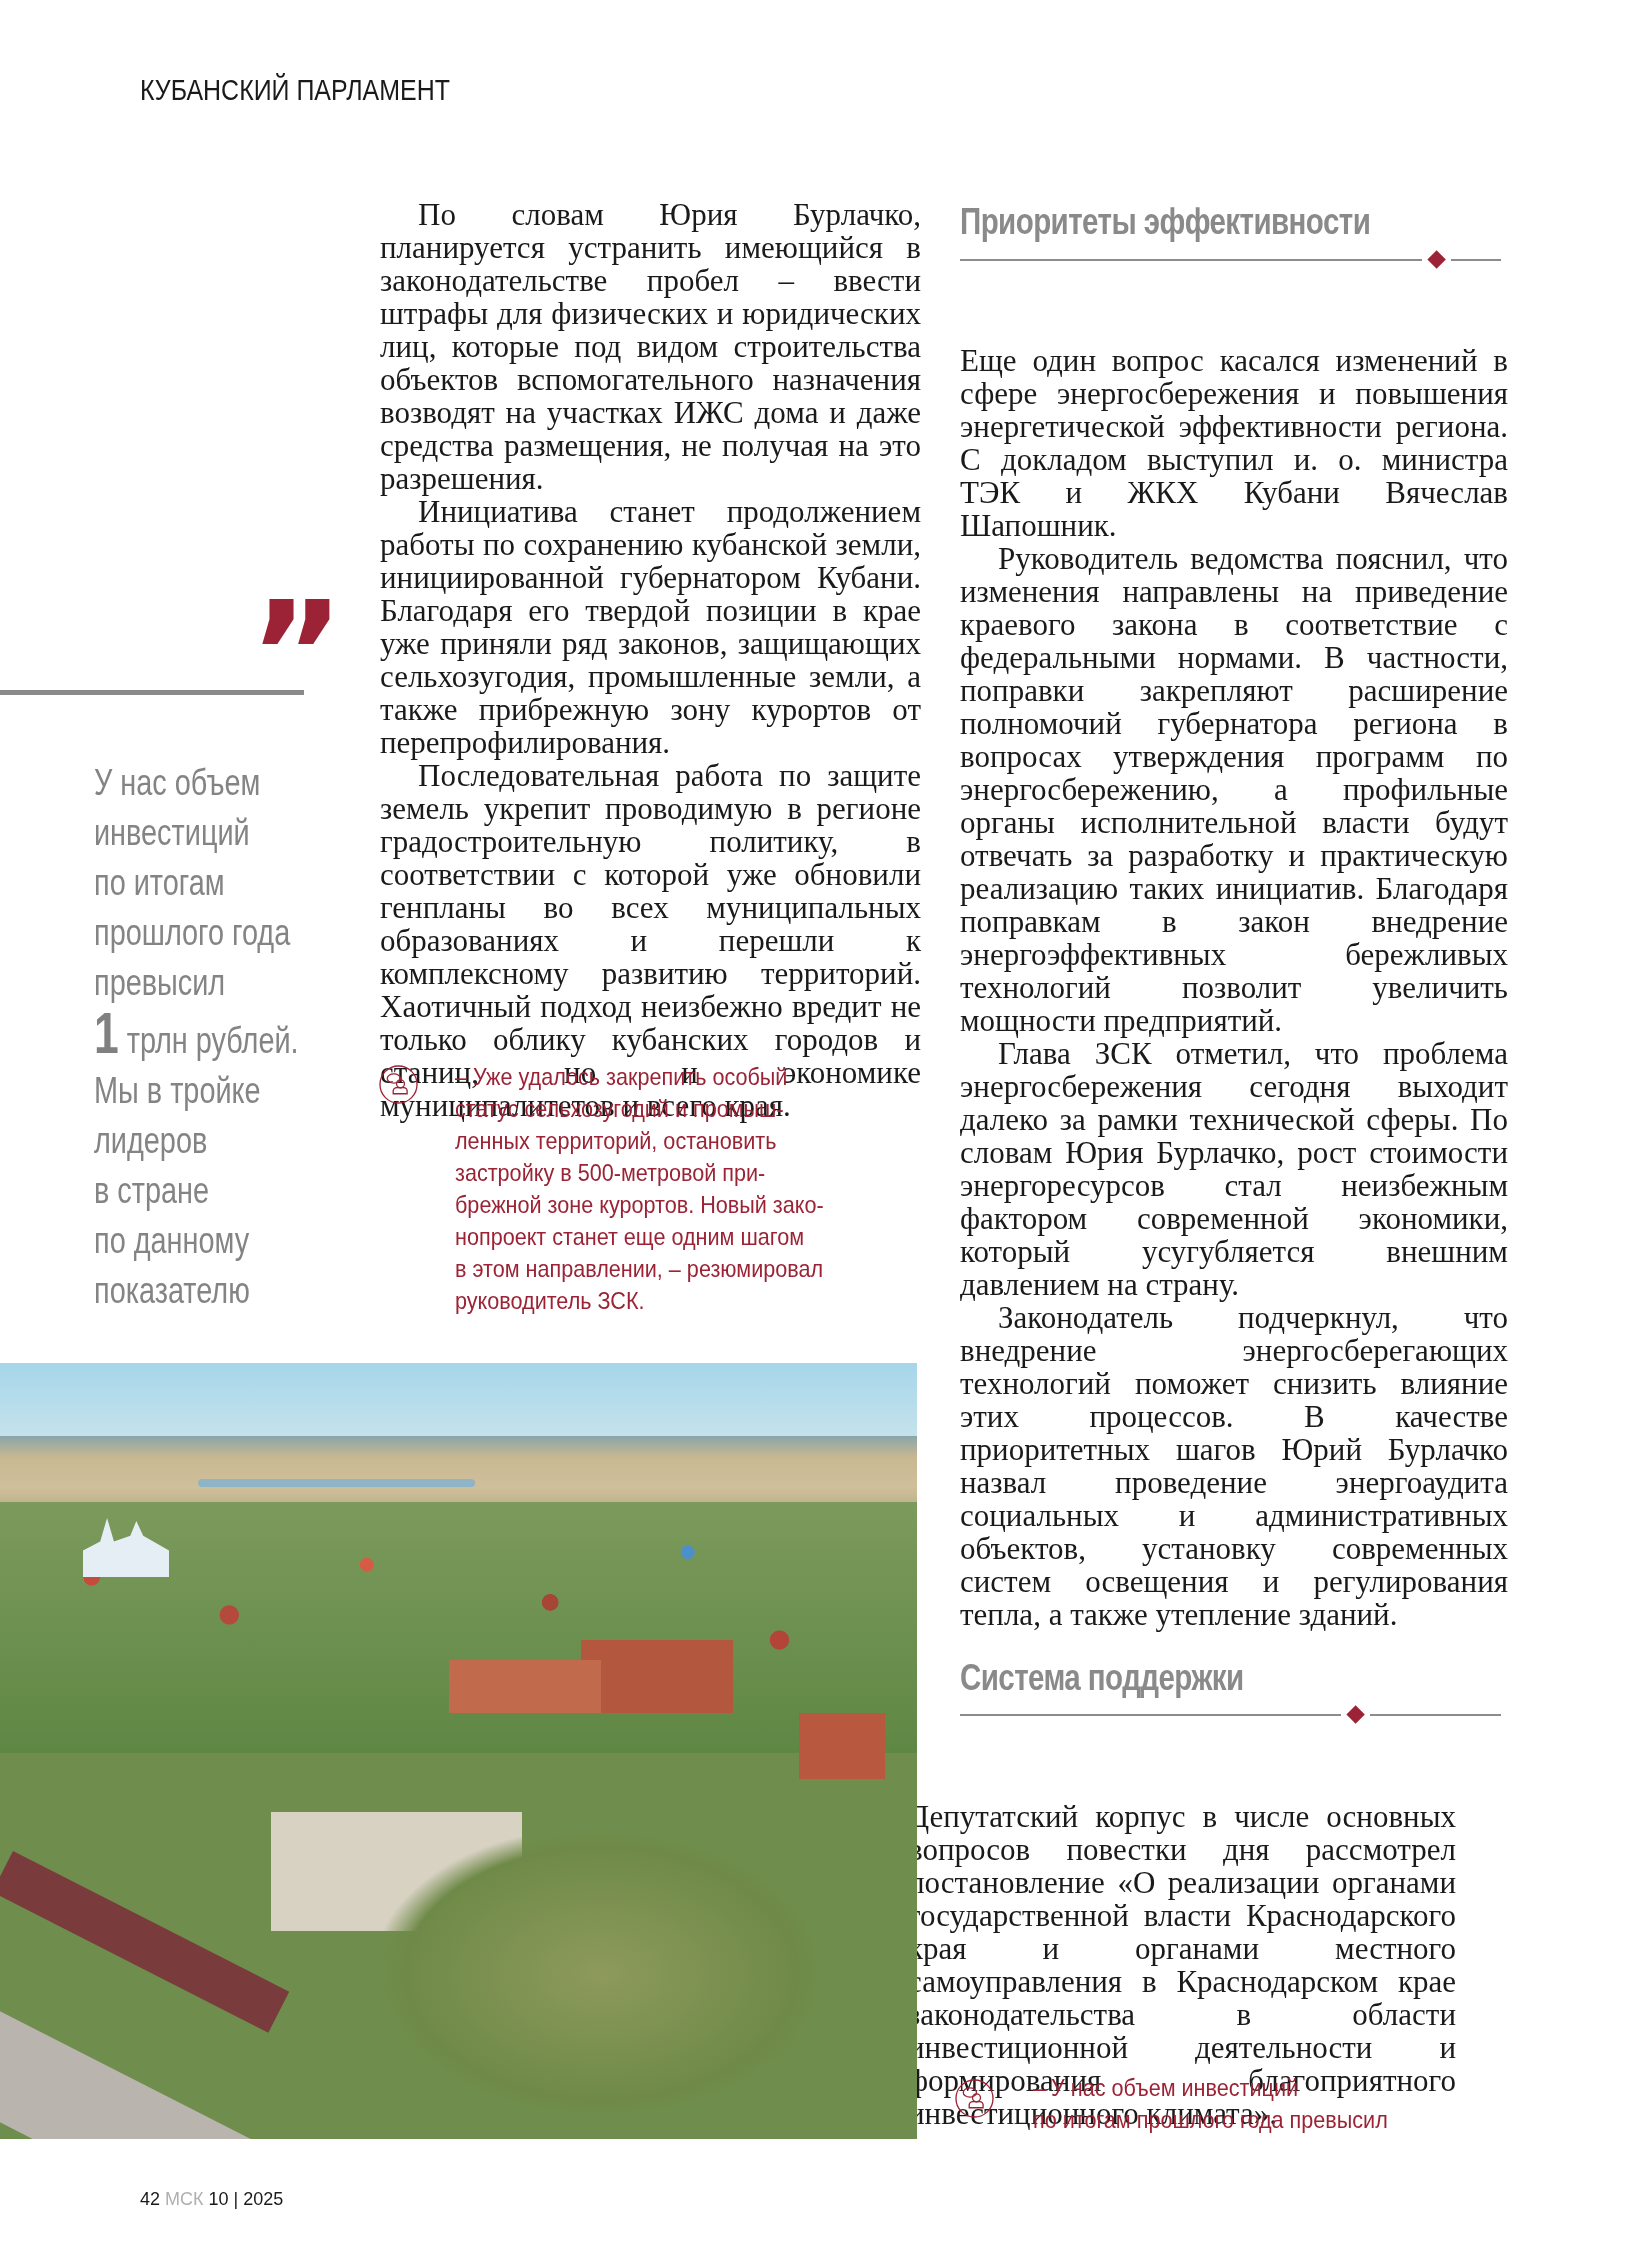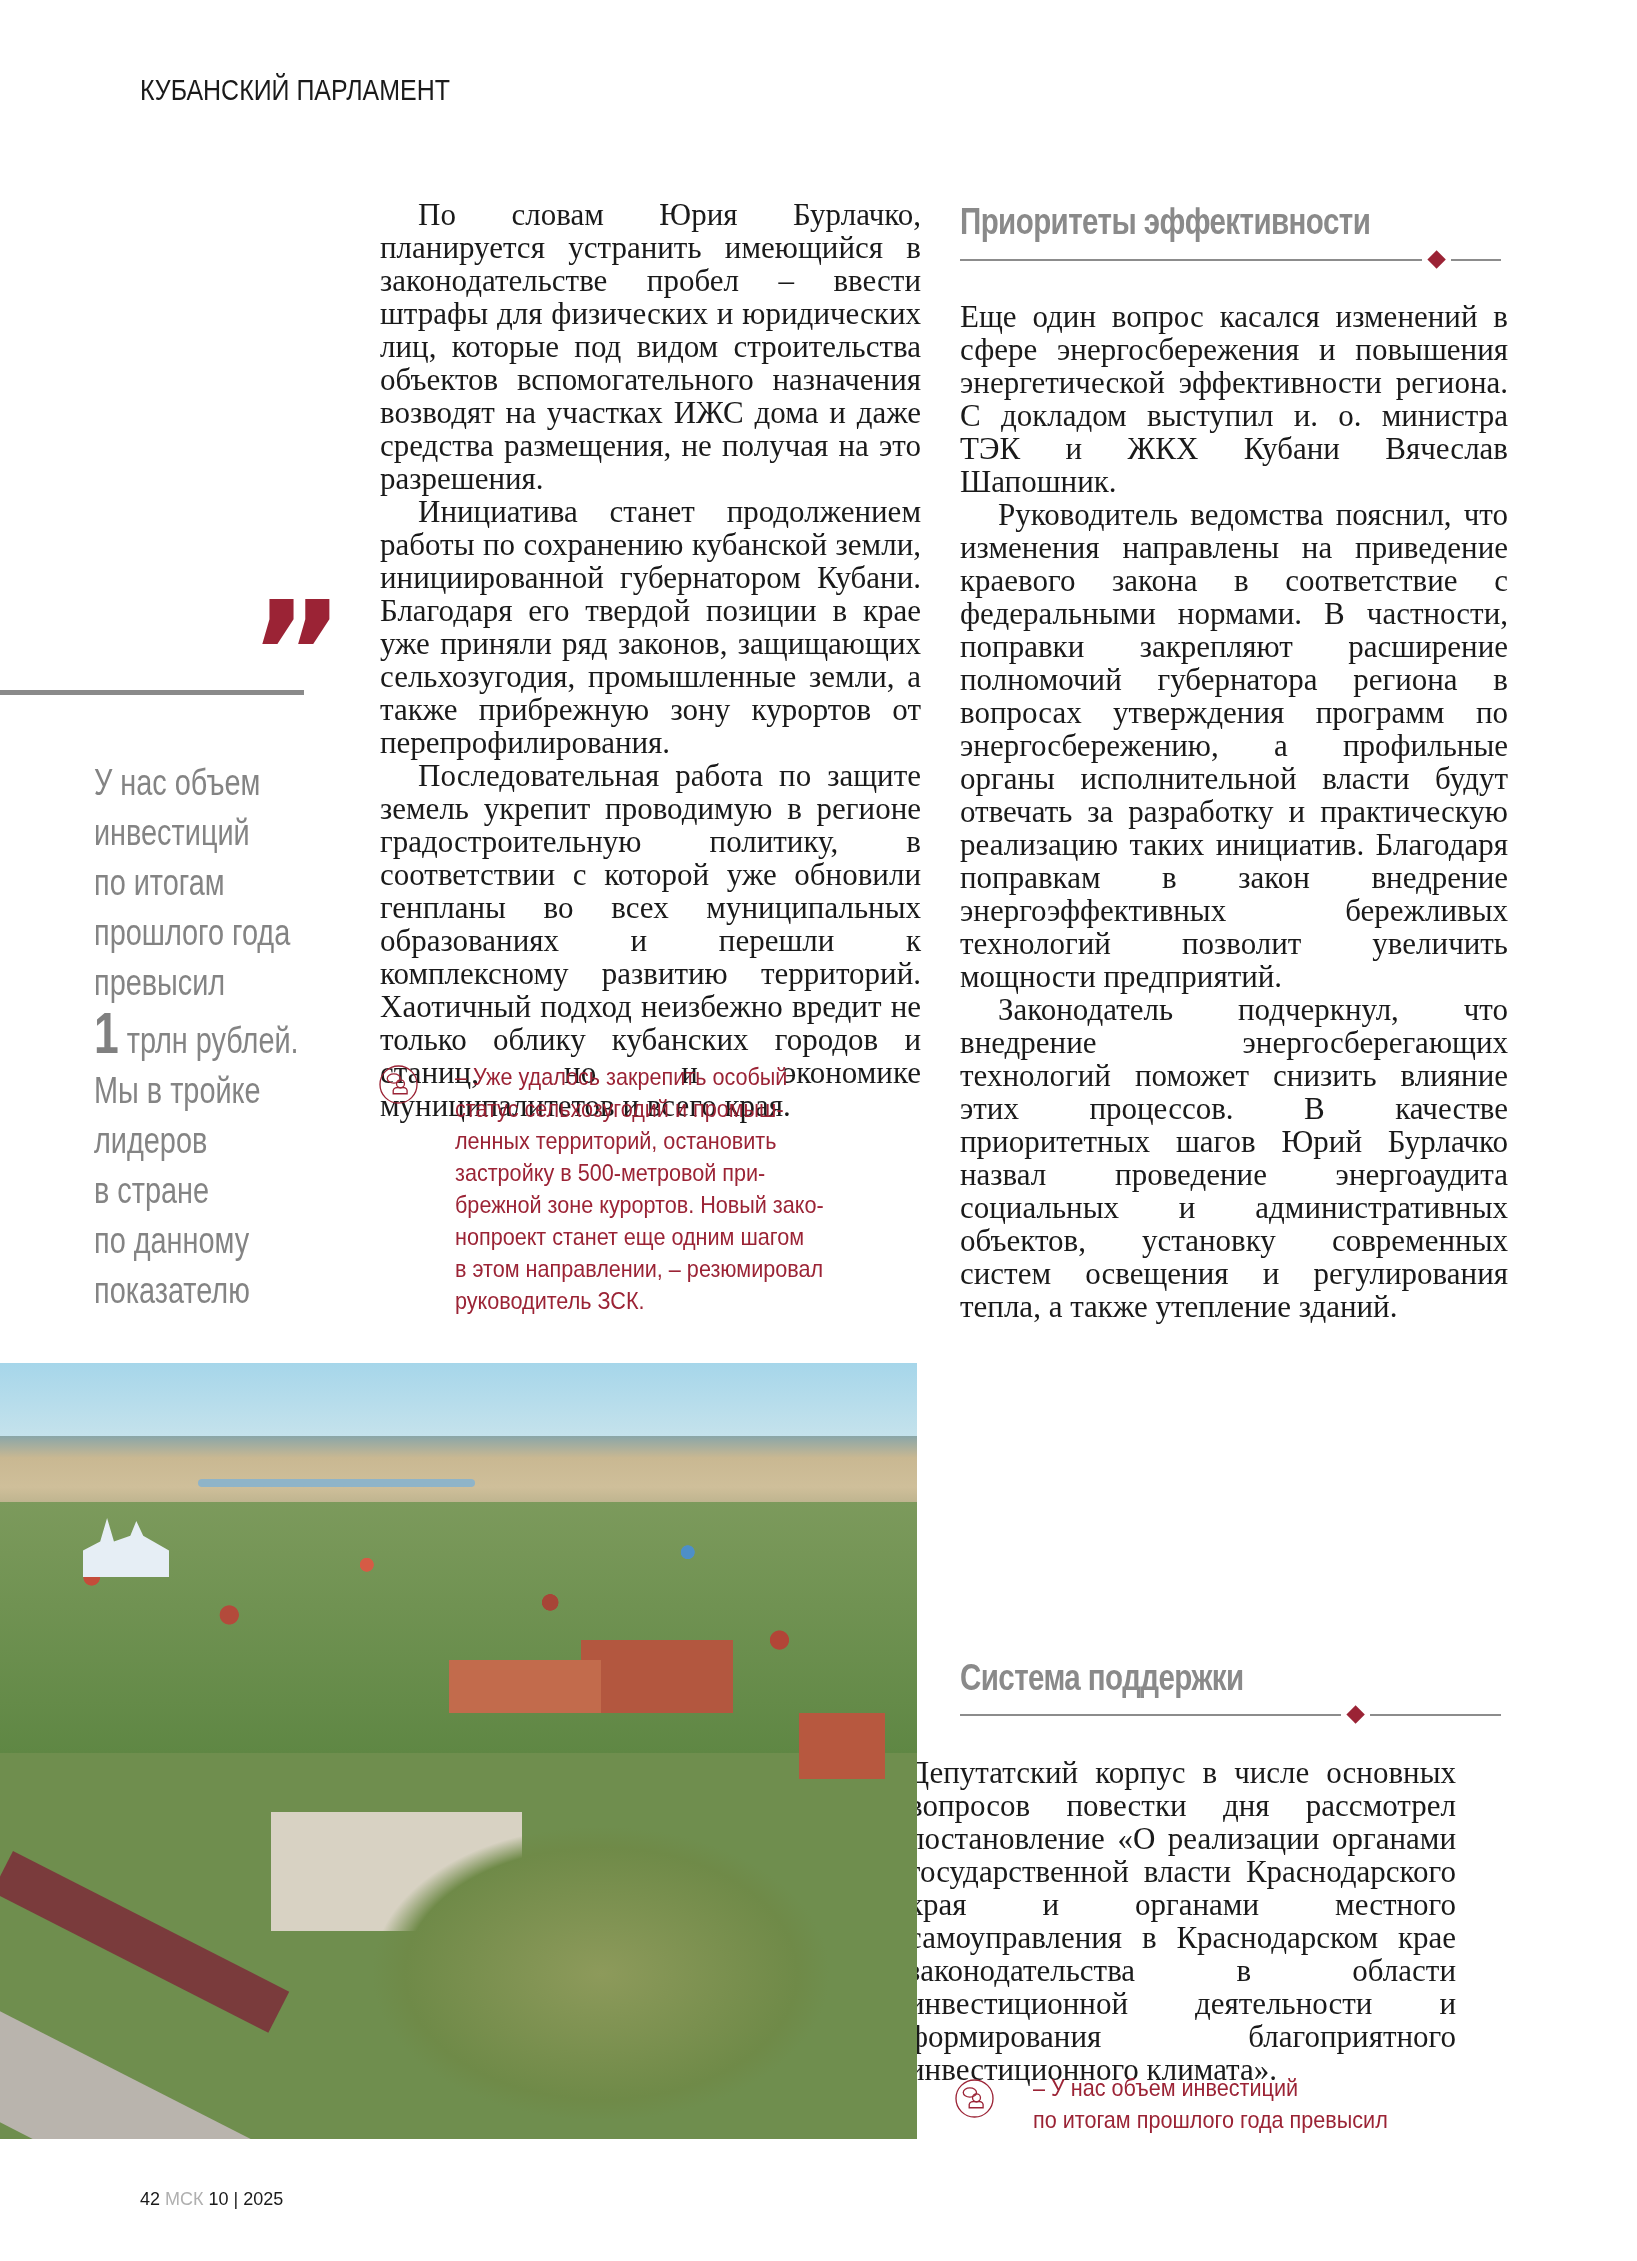--- a/index.html
+++ b/index.html
@@ -1,21 +1,21 @@
 <!DOCTYPE html>
 <html style="font-size:10.6px"><head>
 <meta charset="utf-8">
 <style>
   html, body { margin: 0; padding: 0; background: #ffffff; }
   body { width: 1638px; height: 2261px; position: relative; overflow: hidden; font-family: "DejaVu Serif", serif; color: #1a1a1a; }
   .section-label { position: absolute; left: 140px; top: 74px; font-family: "Liberation Sans", sans-serif; font-size: 29px; letter-spacing: 0; color: #1a1a1a; transform: scaleX(0.86); transform-origin: left top; }
 
   .col { position: absolute; font-family: "Liberation Serif", serif; font-size: 31px; line-height: 33px; text-align: justify; color: #1a1a1a; }
   .col p { margin: 0; text-indent: 38px; }
-  .col p.noindent { text-indent: 0; }
+  .col p.noindent { text-indent: 0; margin-top: 44px; }
   #col-mid { left: 380px; top: 198px; width: 541px; }
   #col-right { left: 960px; top: 300px; width: 548px; }
 
   .heading { position: absolute; left: 960px; font-family: "Liberation Sans", sans-serif; font-weight: bold; font-size: 36px; color: #8a8a8a; transform: scaleX(0.82); transform-origin: left top; letter-spacing: -0.7px; white-space: nowrap; }
   #h1 { top: 201px; }
   #h2 { top: 1657px; }
   .rule { position: absolute; left: 960px; width: 541px; height: 2px; background: #8c8c8c; }
   .rule .gem { position: absolute; width: 13.2px; height: 13.2px; background: #9b2335; transform: rotate(45deg); top: -6px; }
   .rule .gap { position: absolute; width: 29px; height: 3.3px; background: #fff; top: -0.7px; }
   #rule1 { top: 259px; }
@@ -103,20 +103,21 @@
 </div>
 
 <div class="heading" id="h1">Приоритеты эффективности</div>
 <div class="rule" id="rule1">
   <div class="gap" style="left:462px"></div>
   <div class="gem" style="left:470px"></div>
 </div>
 <div class="col" id="col-right">
   <p class="noindent">Еще один вопрос касался изменений в сфере энергосбережения и повышения энергетической эффективности региона. С докладом выступил и. о. министра ТЭК и ЖКХ Кубани Вячеслав Шапошник.</p>
   <p>Руководитель ведомства пояснил, что изменения направлены на приведение краевого закона в соответствие с федеральными нормами. В частности, поправки закрепляют расширение полномочий губернатора региона в вопросах утверждения программ по энергосбережению, а профильные органы исполнительной власти будут отвечать за разработку и практическую реализацию таких инициатив. Благодаря поправкам в закон внедрение энергоэффективных бережливых технологий позволит увеличить мощности предприятий.</p>
+  <p>Глава ЗСК отметил, что проблема энергосбережения сегодня выходит далеко за рамки технической сферы. По словам Юрия Бурлачко, рост стоимости энергоресурсов стал неизбежным фактором современной экономики, который усугубляется внешним давлением на страну.</p>
   <p>Законодатель подчеркнул, что внедрение энергосберегающих технологий поможет снизить влияние этих процессов. В качестве приоритетных шагов Юрий Бурлачко назвал проведение энергоаудита социальных и административных объектов, установку современных систем освещения и регулирования тепла, а также утепление зданий.</p>
 </div>
 
 <div class="heading" id="h2">Система поддержки</div>
 <div class="rule" id="rule2">
   <div class="gap" style="left:381px"></div>
   <div class="gem" style="left:389px"></div>
 </div>
 <div class="col" id="col-right2" style="left:908px; top:1756px; width:548px;">
   <p class="noindent">Депутатский корпус в числе основных вопросов повестки дня рассмотрел постановление «О реализации органами государственной власти Краснодарского края и органами местного самоуправления в Краснодарском крае законодательства в области инвестиционной деятельности и формирования благоприятного инвестиционного климата».</p>

